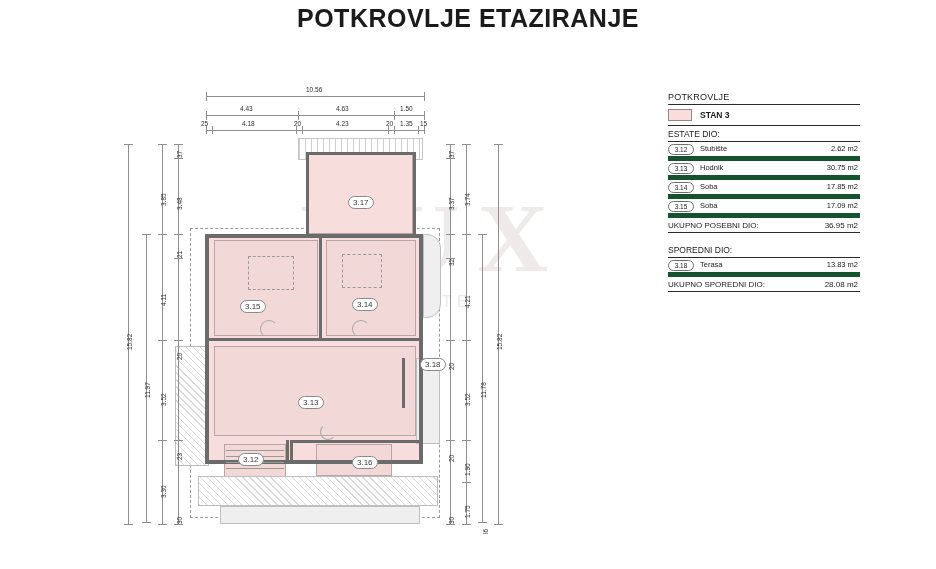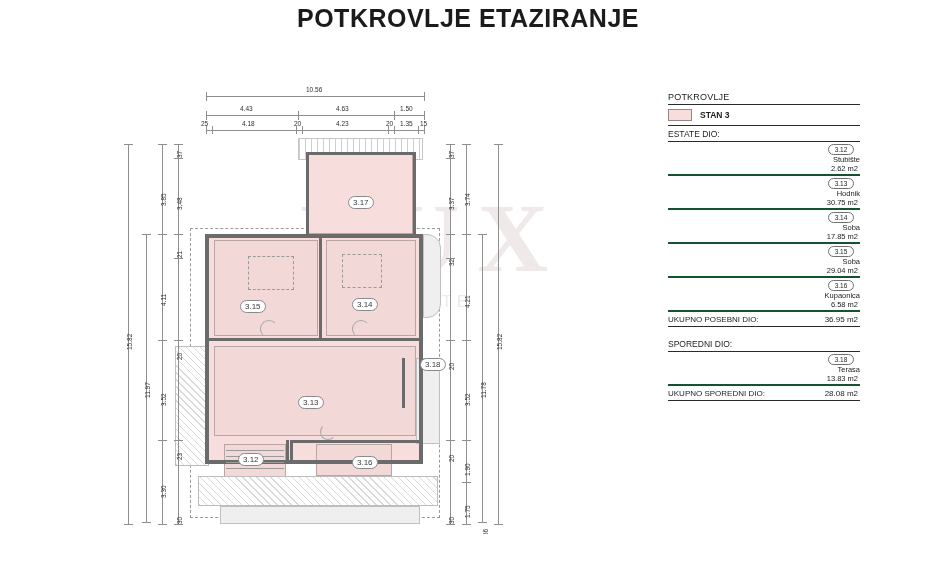--- a/index.html
+++ b/index.html
@@ -218,25 +218,24 @@
     font-size: 8.5px;
     font-weight: bold;
   }
   .legend-section {
     font-size: 8.5px;
     padding: 3px 0 2px 0;
     border-bottom: 1px solid #2b2b2b;
   }
   .legend-row {
     display: flex;
-    align-items: flex-end;
+    align-items: flex-start;
     font-size: 7.5px;
     padding: 1.5px 0;
-    border-bottom: 2px solid #14532d;
-    flex-direction: column;
+    border-bottom: 5px solid #14532d;
   }
   .legend-row:last-child {
     border-bottom: 1px solid #2b2b2b;
   }
   .legend-code {
     width: 24px;
     border: 1px solid #6f6f6f;
     border-radius: 6px;
     text-align: center;
     font-size: 6.5px;
@@ -501,26 +500,21 @@
         <div class="legend-area">30.75 m2</div>
       </div>
       <div class="legend-row">
         <div class="legend-code">3.14</div>
         <div class="legend-name">Soba</div>
         <div class="legend-area">17.85 m2</div>
       </div>
       <div class="legend-row">
         <div class="legend-code">3.15</div>
         <div class="legend-name">Soba</div>
-        <div class="legend-area">29.04 m2</div>
-      </div>
-      <div class="legend-row">
-        <div class="legend-code">3.16</div>
-        <div class="legend-name">Kupaonica</div>
-        <div class="legend-area">6.58 m2</div>
+        <div class="legend-area">17.09 m2</div>
       </div>
 
       <div class="legend-total">
         <div class="legend-name">UKUPNO POSEBNI DIO:</div>
         <div class="legend-area">36.95 m2</div>
       </div>
 
       <div class="legend-spacer"></div>
 
       <div class="legend-section">SPOREDNI DIO:</div>

